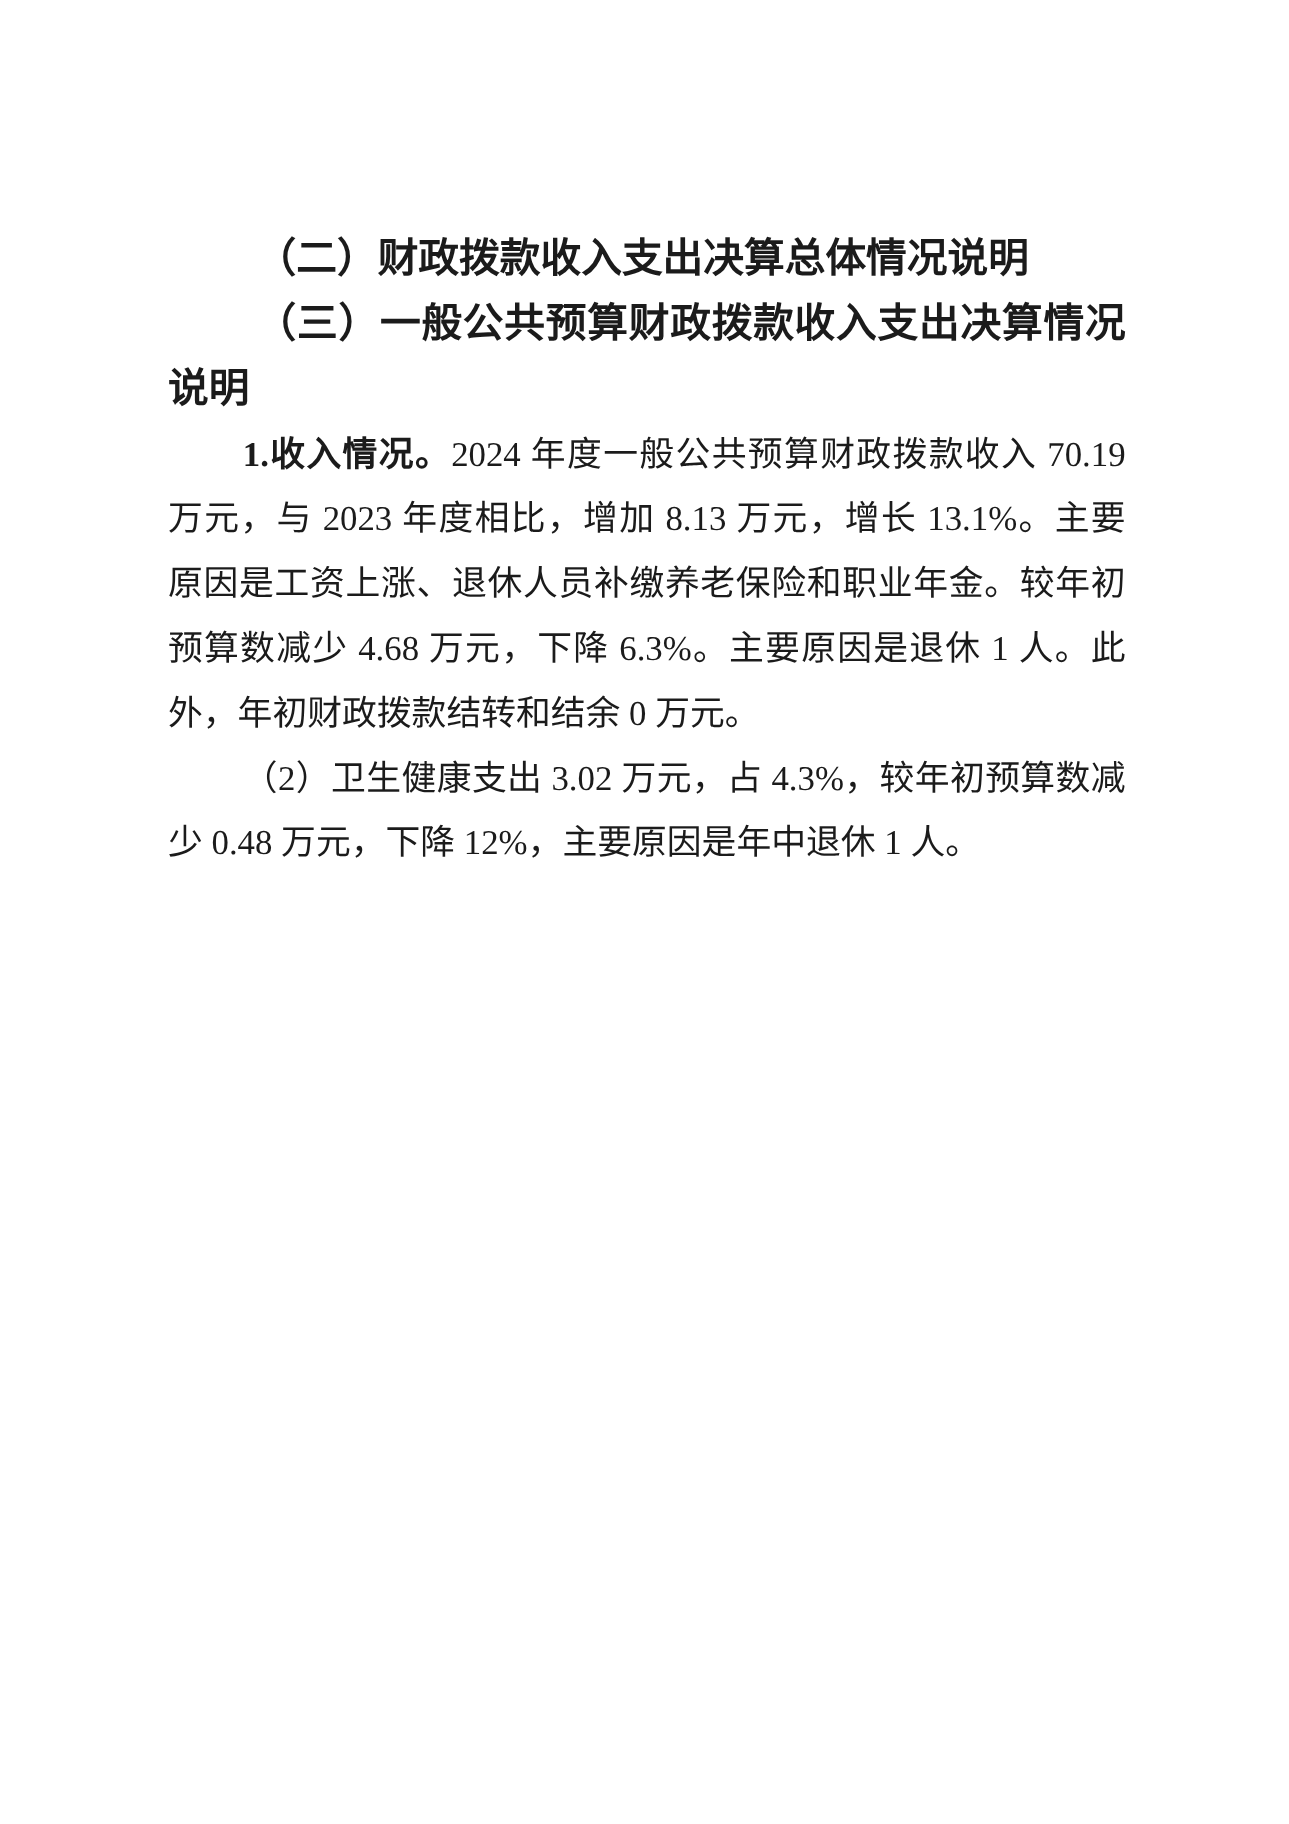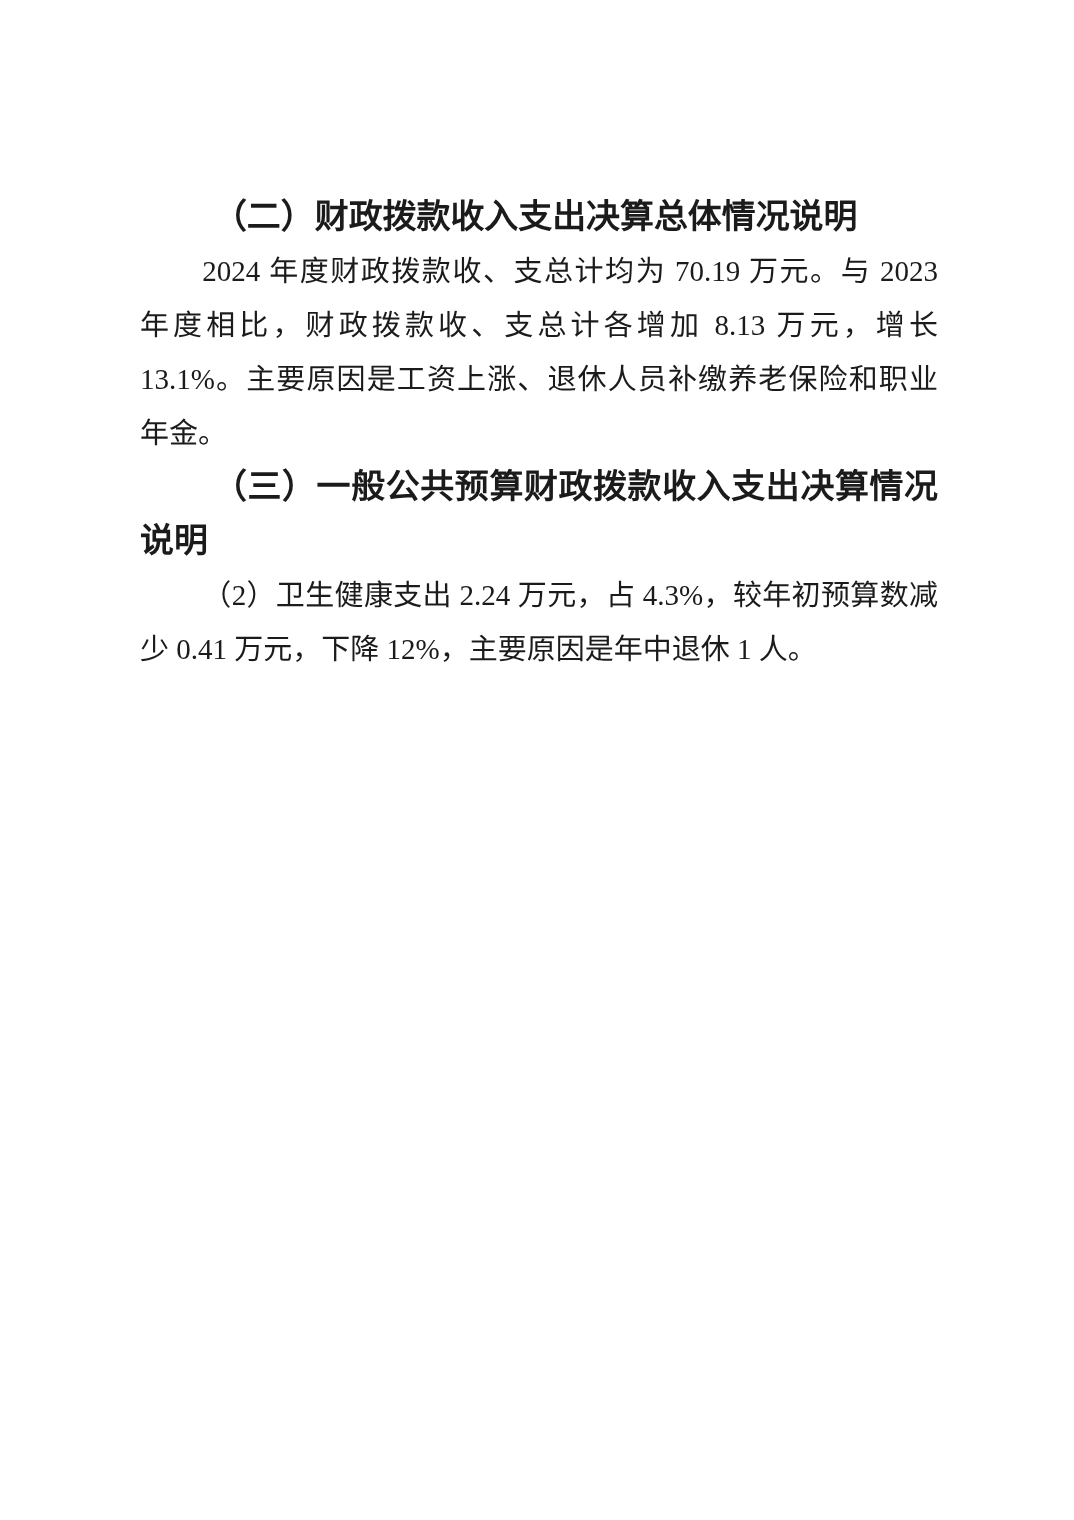--- a/index.html
+++ b/index.html
@@ -48,26 +48,26 @@
   }
 </style>
 </head>
 <body>
 
 <div class="page">
   <div class="content">
 
     <h3 class="para heading">（二）财政拨款收入支出决算总体情况说明</h3>
 
-    <p class="para">2024 年度财政拨款收、支总计均为 70.19 万元。与 2023 年度相比，财政拨款收、支总计各增加 8.13 万元，增长 13.1%。主要原因是工资上涨、退休人员补缴养老保险和职业年金。</p>
 
     <h3 class="para heading">（三）一般公共预算财政拨款收入支出决算情况说明</h3>
+
+    <p class="para"><span class="lead">1.收入情况。</span><span>2024 年度一般公共预算财政拨款收入 70.19 万元，与 2023 年度相比，增加 8.13 万元，增长 13.1%。主要原因是工资上涨、退休人员补缴养老保险和职业年金。较年初预算数减少 4.68 万元，下降 6.3%。主要原因是退休 1 人。此外，年初财政拨款结转和结余 0 万元。</span></p>
 
 
 
 
-
-    <p class="para">（2）卫生健康支出 2.24 万元，占 4.3%，较年初预算数减少 0.41 万元，下降 12%，主要原因是年中退休 1 人。</p>
+    <p class="para">（2）卫生健康支出 3.02 万元，占 4.3%，较年初预算数减少 0.48 万元，下降 12%，主要原因是年中退休 1 人。</p>
 
   </div>
 
   <div class="footer">— 3 —</div>
 </div>
 
 </body></html>

